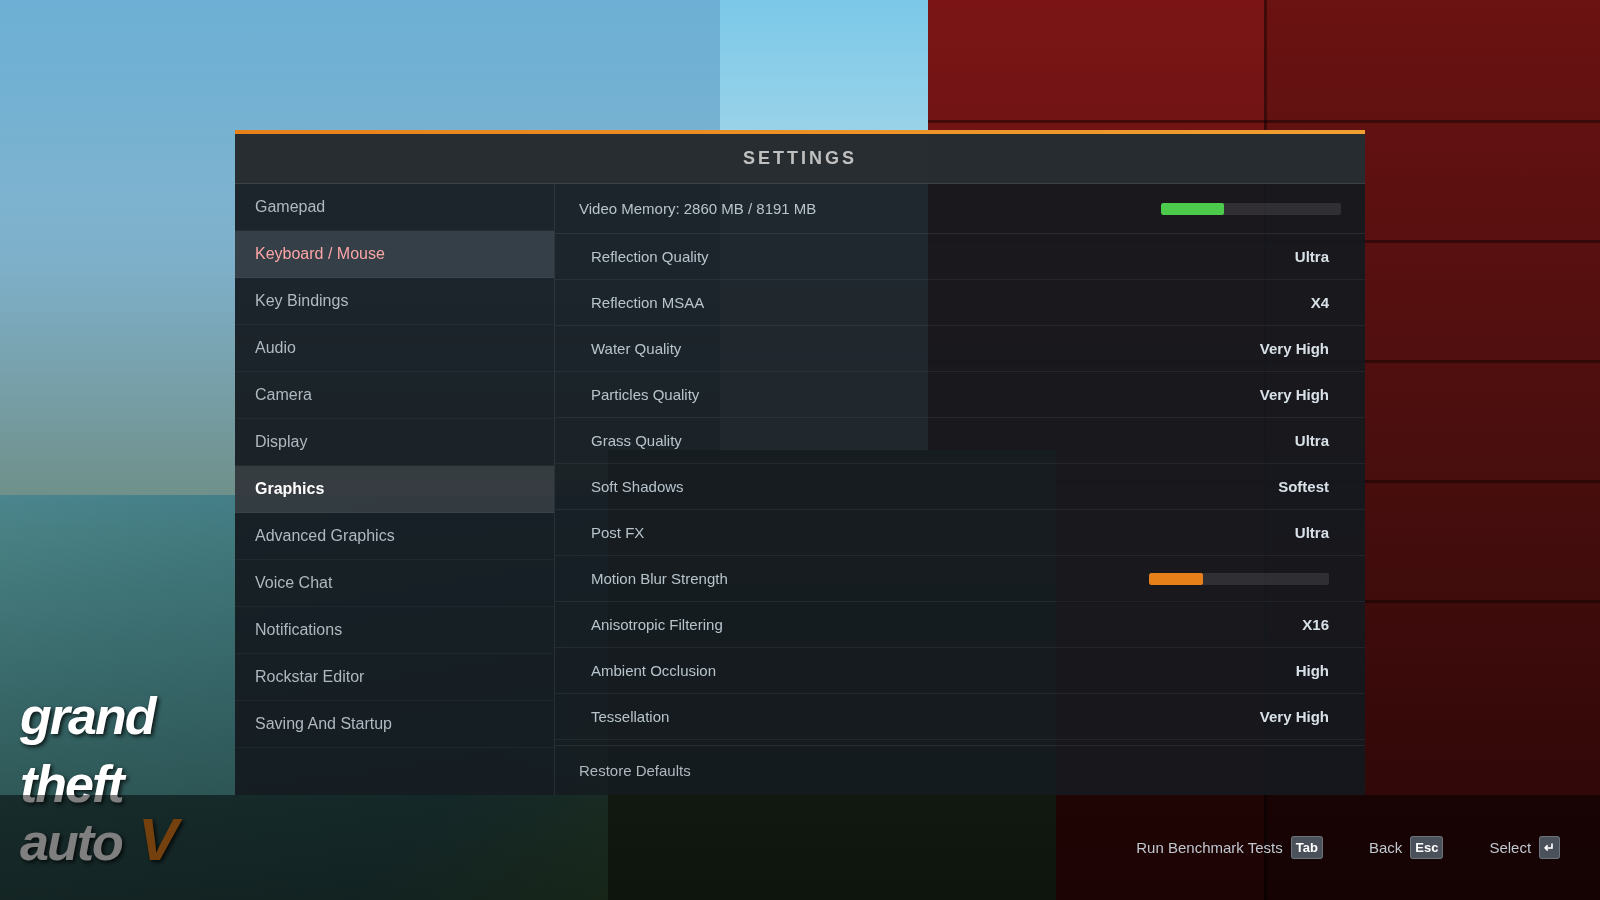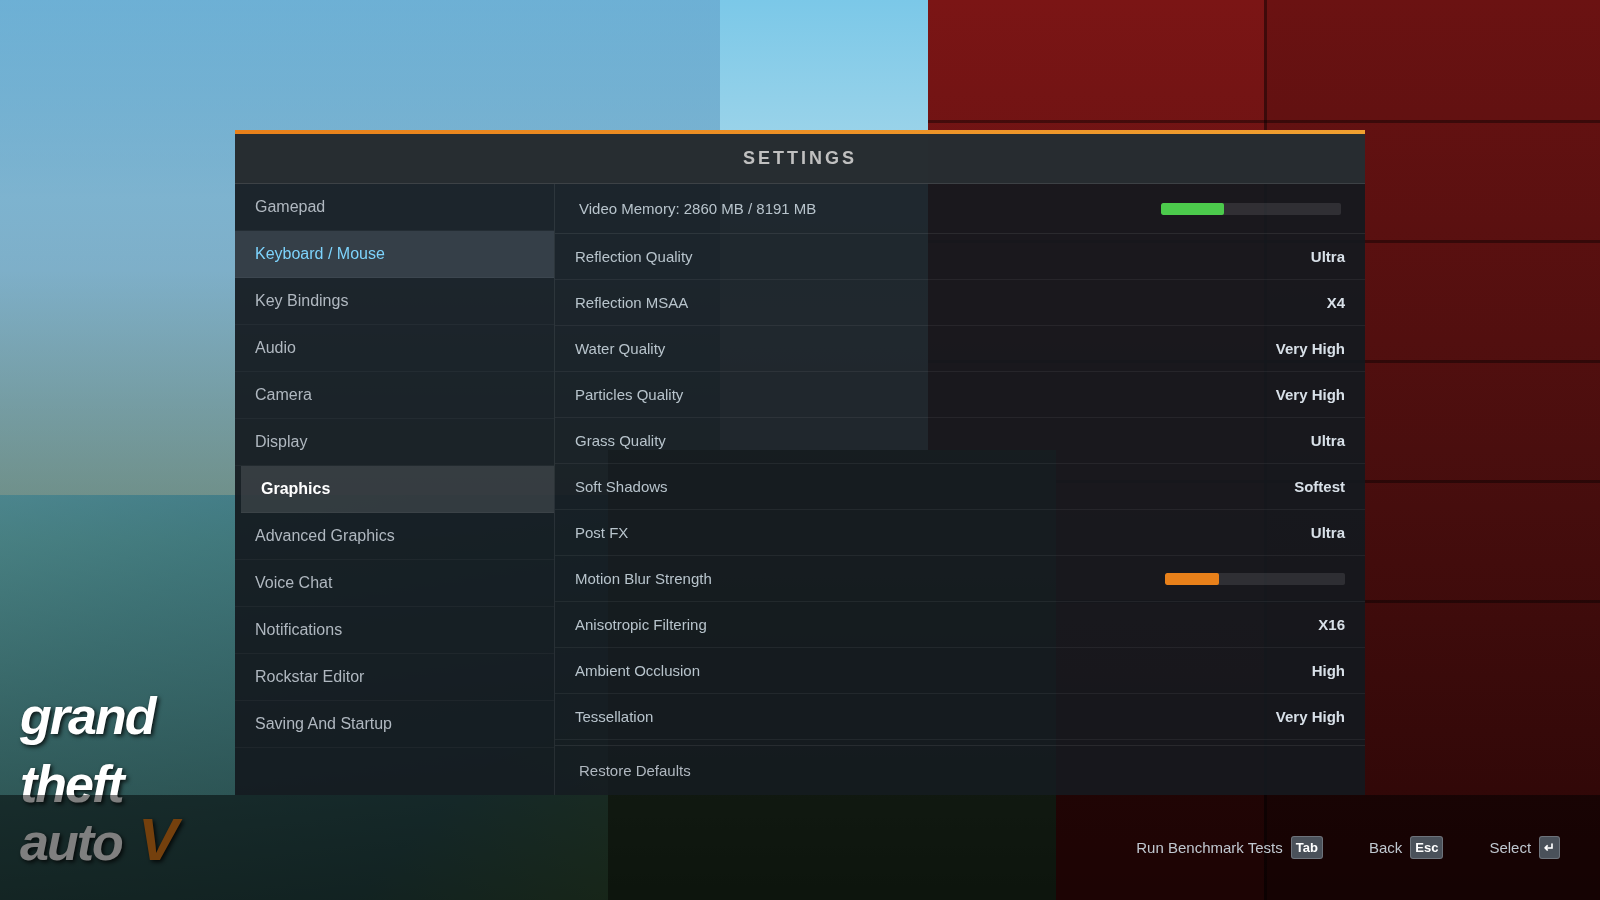--- a/index.html
+++ b/index.html
@@ -99,26 +99,25 @@
       font-size: 16px;
       cursor: pointer;
       border-bottom: 1px solid rgba(255,255,255,0.04);
       transition: background 0.1s;
     }
 
     .sidebar-item.active {
       background: rgba(255,255,255,0.12);
       color: #ffffff;
       font-weight: bold;
-      margin-left: 6px;
     }
 
     .sidebar-item.highlighted {
       background: rgba(60,70,80,0.8);
-      color: #7dd3fc;
+      color: #fca5a5;
     }
 
     
     .right-content {
       flex: 1;
       overflow-y: auto;
       display: flex;
       flex-direction: column;
     }
 
@@ -142,21 +141,21 @@
     }
 
     .memory-bar-fill {
       height: 100%;
       background: #4cca4c;
       border-radius: 2px;
     }
 
     
     .setting-row {
-      padding: 14px 20px;
+      padding: 14px 36px;
       border-bottom: 1px solid rgba(255,255,255,0.06);
       display: flex;
       align-items: center;
       justify-content: space-between;
       color: #c0c8d0;
       font-size: 15px;
       cursor: pointer;
     }
 
     .setting-name {

